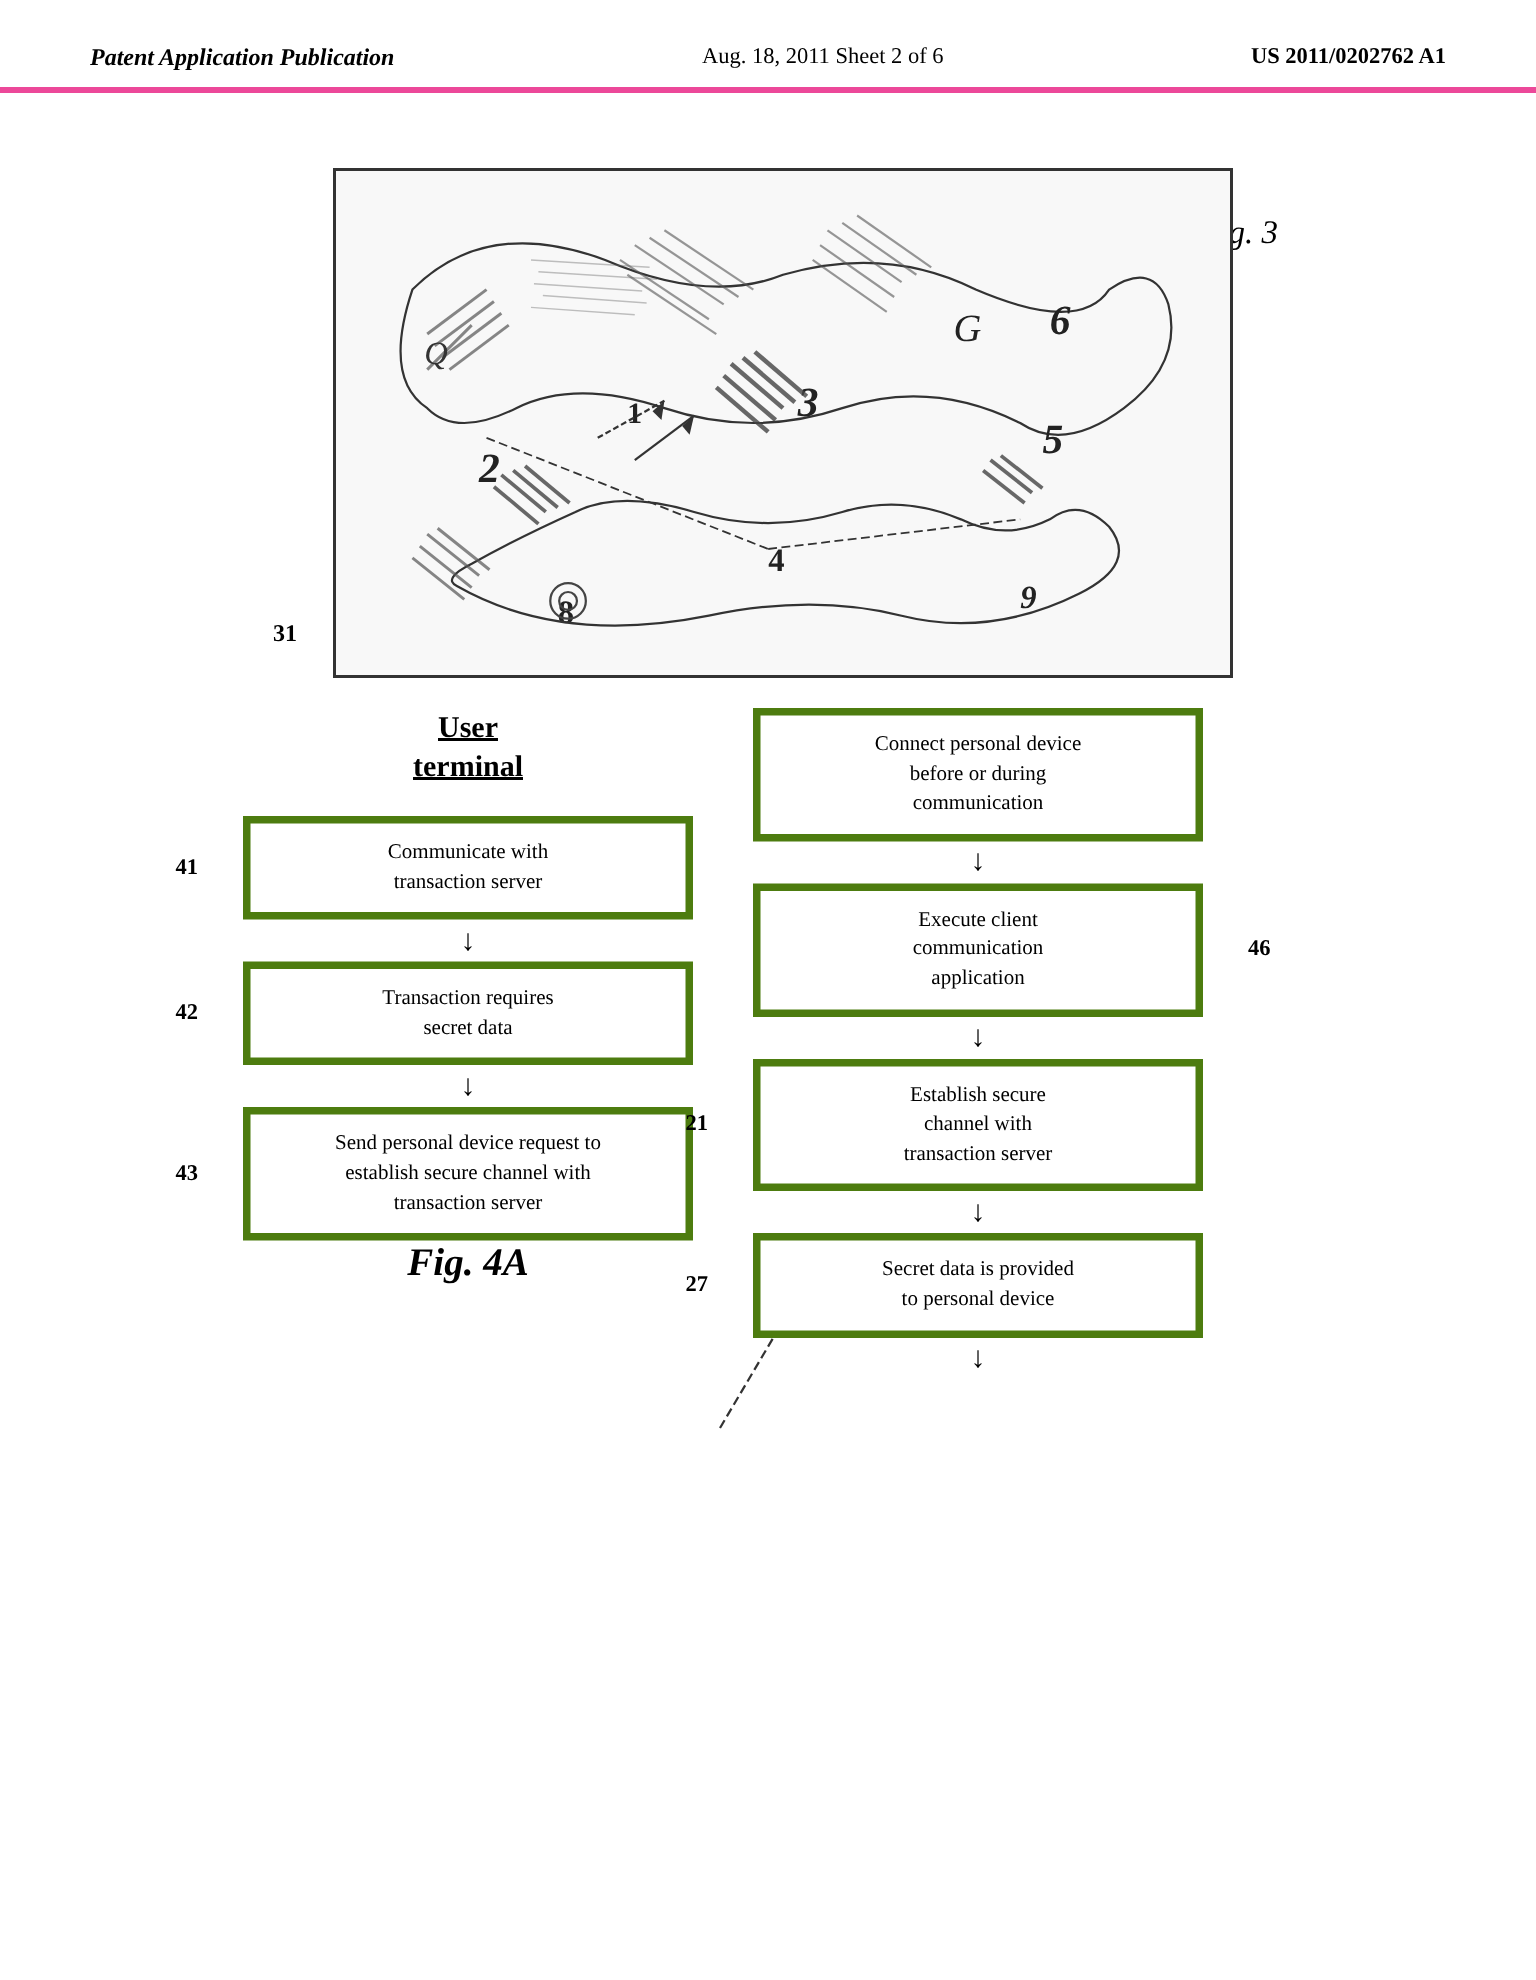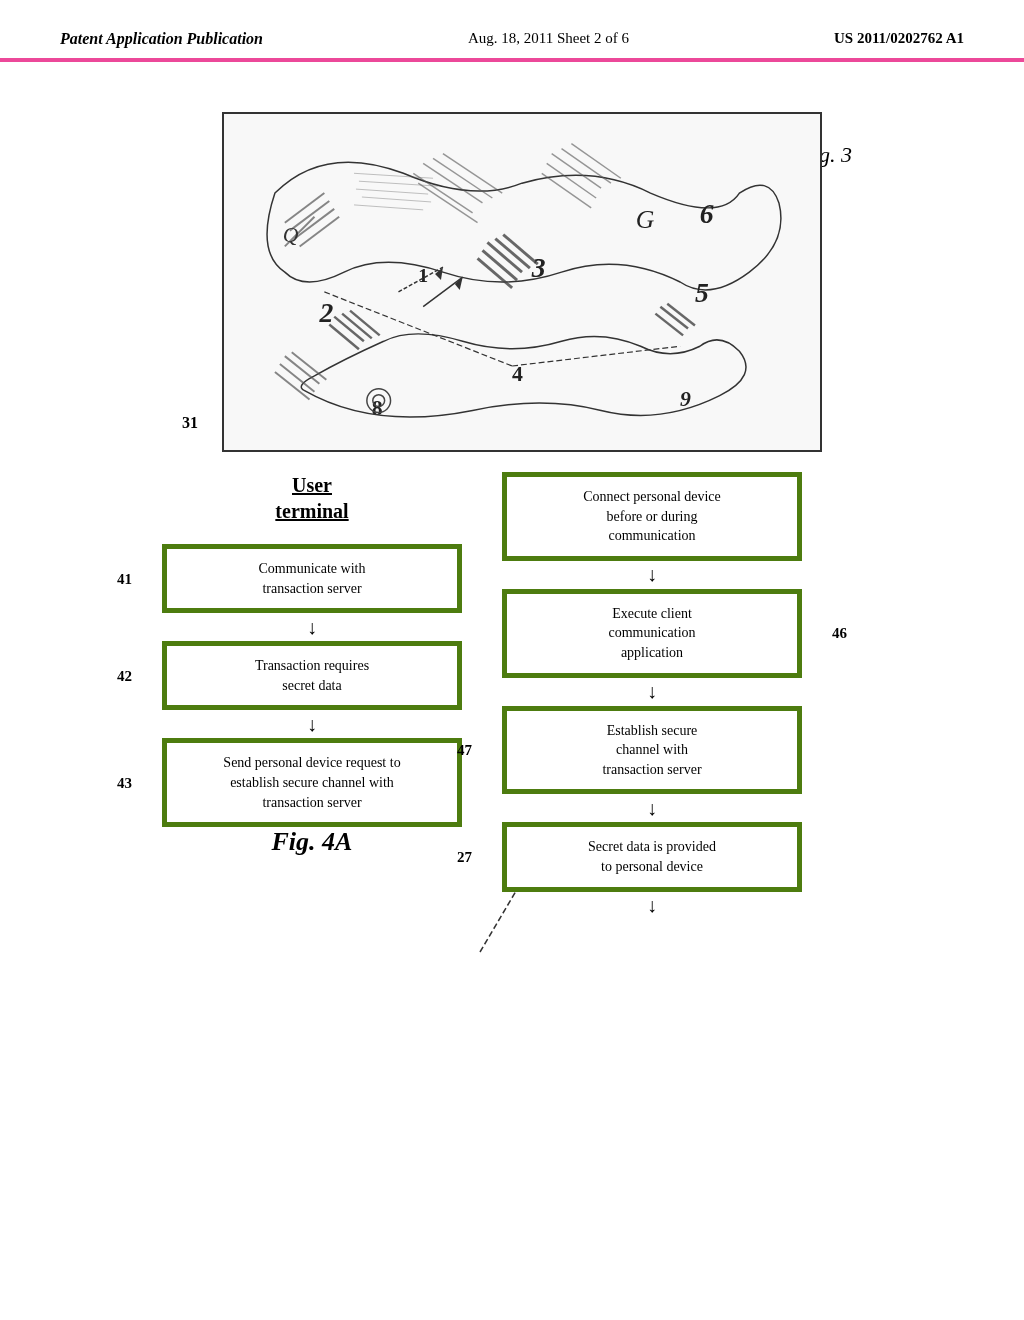--- a/index.html
+++ b/index.html
@@ -392,21 +392,21 @@
           <div class="flow-box">
             <span style="white-space:pre-line;">Execute client
 communication
 application</span>
           </div>
         </div>
 
         <div class="flow-arrow">↓</div>
 
         <div style="position:relative;">
-          <span class="label-num">47</span>
+          <span class="label-num">21</span>
           <div class="flow-box">
             <span style="white-space:pre-line;">Establish secure
 channel with
 transaction server</span>
           </div>
         </div>
 
         <div class="flow-arrow">↓</div>
 
         <div style="position:relative;">

